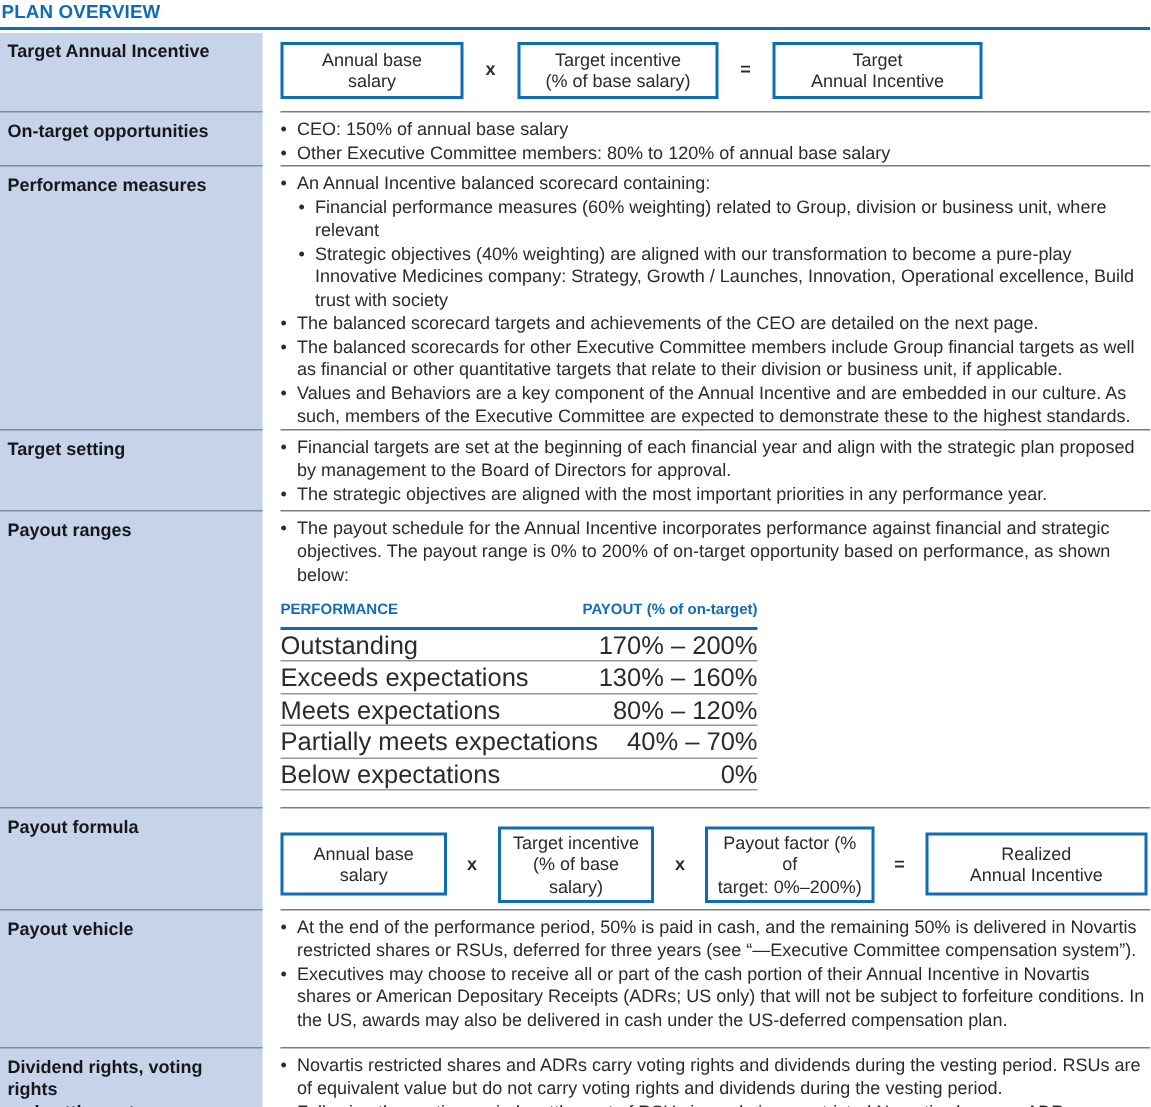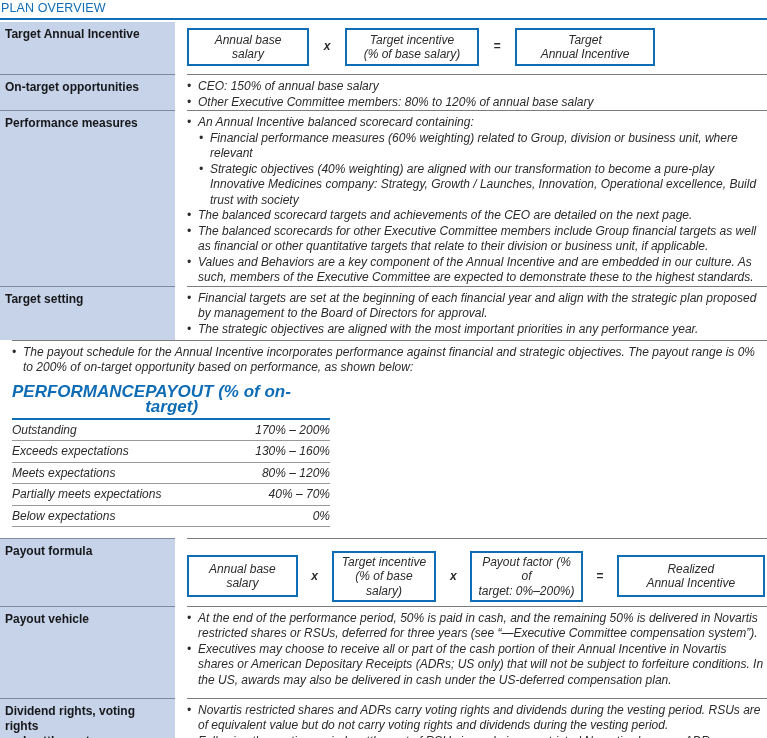--- a/index.html
+++ b/index.html
@@ -7,27 +7,27 @@
     --label-bg:#c7d3e8;
     --line-gray:#7c7c7c;
     --line-label:#7d8ca6;
     --text:#2b2b2b;
     --label-text:#16181c;
     --table-line:#999999;
   }
   *{margin:0;padding:0;box-sizing:border-box;}
   body{background:#ffffff;font-family:"Liberation Sans","DejaVu Sans",sans-serif;}
   .page{width:767px;height:738px;overflow:hidden;background:#fff;}
-  .page-title{color:var(--accent);font-weight:normal;font-size:12.5px;line-height:14px;padding:1px 0 3px 1px;letter-spacing:.1px;}
+  .page-title{color:var(--accent);font-weight:bold;font-size:12.5px;line-height:14px;padding:1px 0 3px 1px;letter-spacing:.1px;}
   .plan-table{border-top:2px solid var(--accent);padding-top:2px;}
   .row{display:flex;align-items:stretch;}
   .cell-label{flex:none;width:175px;background:var(--label-bg);color:var(--label-text);
     font-weight:bold;font-size:12px;line-height:15px;padding:5px 6px 4px 5px;white-space:pre-line;}
   .gutter{flex:none;width:12px;}
-  .cell-content{flex:1;min-width:0;color:var(--text);font-size:12px;line-height:15.5px;padding:4px 2px 0 0;font-style:italic;}
+  .cell-content{flex:1;min-width:0;color:var(--text);font-size:12px;line-height:15.5px;padding:4px 2px 0 0;}
   .row + .row .cell-label{border-top:1px solid var(--line-label);}
   .row + .row .cell-content{border-top:1px solid var(--line-gray);}
   .row:last-child .cell-label{border-bottom:1px solid var(--line-label);}
   .row:last-child .cell-content{border-bottom:1px solid var(--line-gray);}
   .hr1{min-height:52px;} .hr2{min-height:36px;} .hr3{min-height:158px;} .hr4{min-height:54px;}
   .hr5{min-height:198px;} .hr6{min-height:68px;} .hr7{min-height:92px;} .hr8{min-height:60px;}
   
   .bullet{display:flex;}
   .bdot{flex:none;width:11px;}
   .btxt{flex:1;min-width:0;}
@@ -37,22 +37,22 @@
   .fbox{border:2px solid var(--accent);background:#fff;display:flex;align-items:center;justify-content:center;
     text-align:center;white-space:pre-line;line-height:14.5px;padding:2px 4px;}
   .fop{text-align:center;font-weight:bold;font-size:12px;}
   .f1{margin-top:2px;} .f1 .fbox{min-height:38px;} .f1 .fop{width:36px;}
   .f2{margin-top:8px;} .f2 .fbox{min-height:42px;} .f2 .fop{width:34px;}
   .b0a{width:122px;} .b0b{width:134px;} .b0c{width:140px;}
   .b5a{width:112px;} .b5b{width:106px;} .b5c{width:114px;} .b5d{width:150px;}
   
   .ptable{width:318px;margin-top:6px;}
   .pthead{display:flex;justify-content:space-between;align-items:baseline;color:var(--accent);
-    font-weight:bold;font-size:17px;padding:2px 0 3px;border-bottom:2px solid var(--accent);}
-  .ptrow{display:flex;justify-content:space-between;padding:3px 0 2px;font-size:12px;
+    font-weight:bold;font-size:10px;padding:2px 0 3px;border-bottom:2px solid var(--accent);}
+  .ptrow{display:flex;justify-content:space-between;padding:3px 0 2px;font-size:17px;
     border-bottom:1px solid var(--table-line);}
 </style>
 </head>
 <body>
 
 <div class="page">
 
   <div class="page-title">PLAN OVERVIEW</div>
 
   <div class="plan-table">
@@ -129,20 +129,21 @@
             <span class="btxt">Financial targets are set at the beginning of each financial year and align with the strategic plan proposed by management to the Board of Directors for approval.</span>
           </div>
         <div class="bullet lvl1">
             <span class="bdot">•</span>
             <span class="btxt">The strategic objectives are aligned with the most important priorities in any performance year.</span>
           </div>
       </div>
     </section>
 
     <section class="row hr5">
+      <div class="cell-label">Payout ranges</div>
       <div class="gutter"></div>
       <div class="cell-content">
         <div class="bullet lvl1">
             <span class="bdot">•</span>
             <span class="btxt">The payout schedule for the Annual Incentive incorporates performance against financial and strategic objectives. The payout range is 0% to 200% of on-target opportunity based on performance, as shown below:</span>
           </div>
         <div class="ptable">
           <div class="pthead">
             <span>PERFORMANCE</span>
             <span>PAYOUT (% of on-target)</span>

